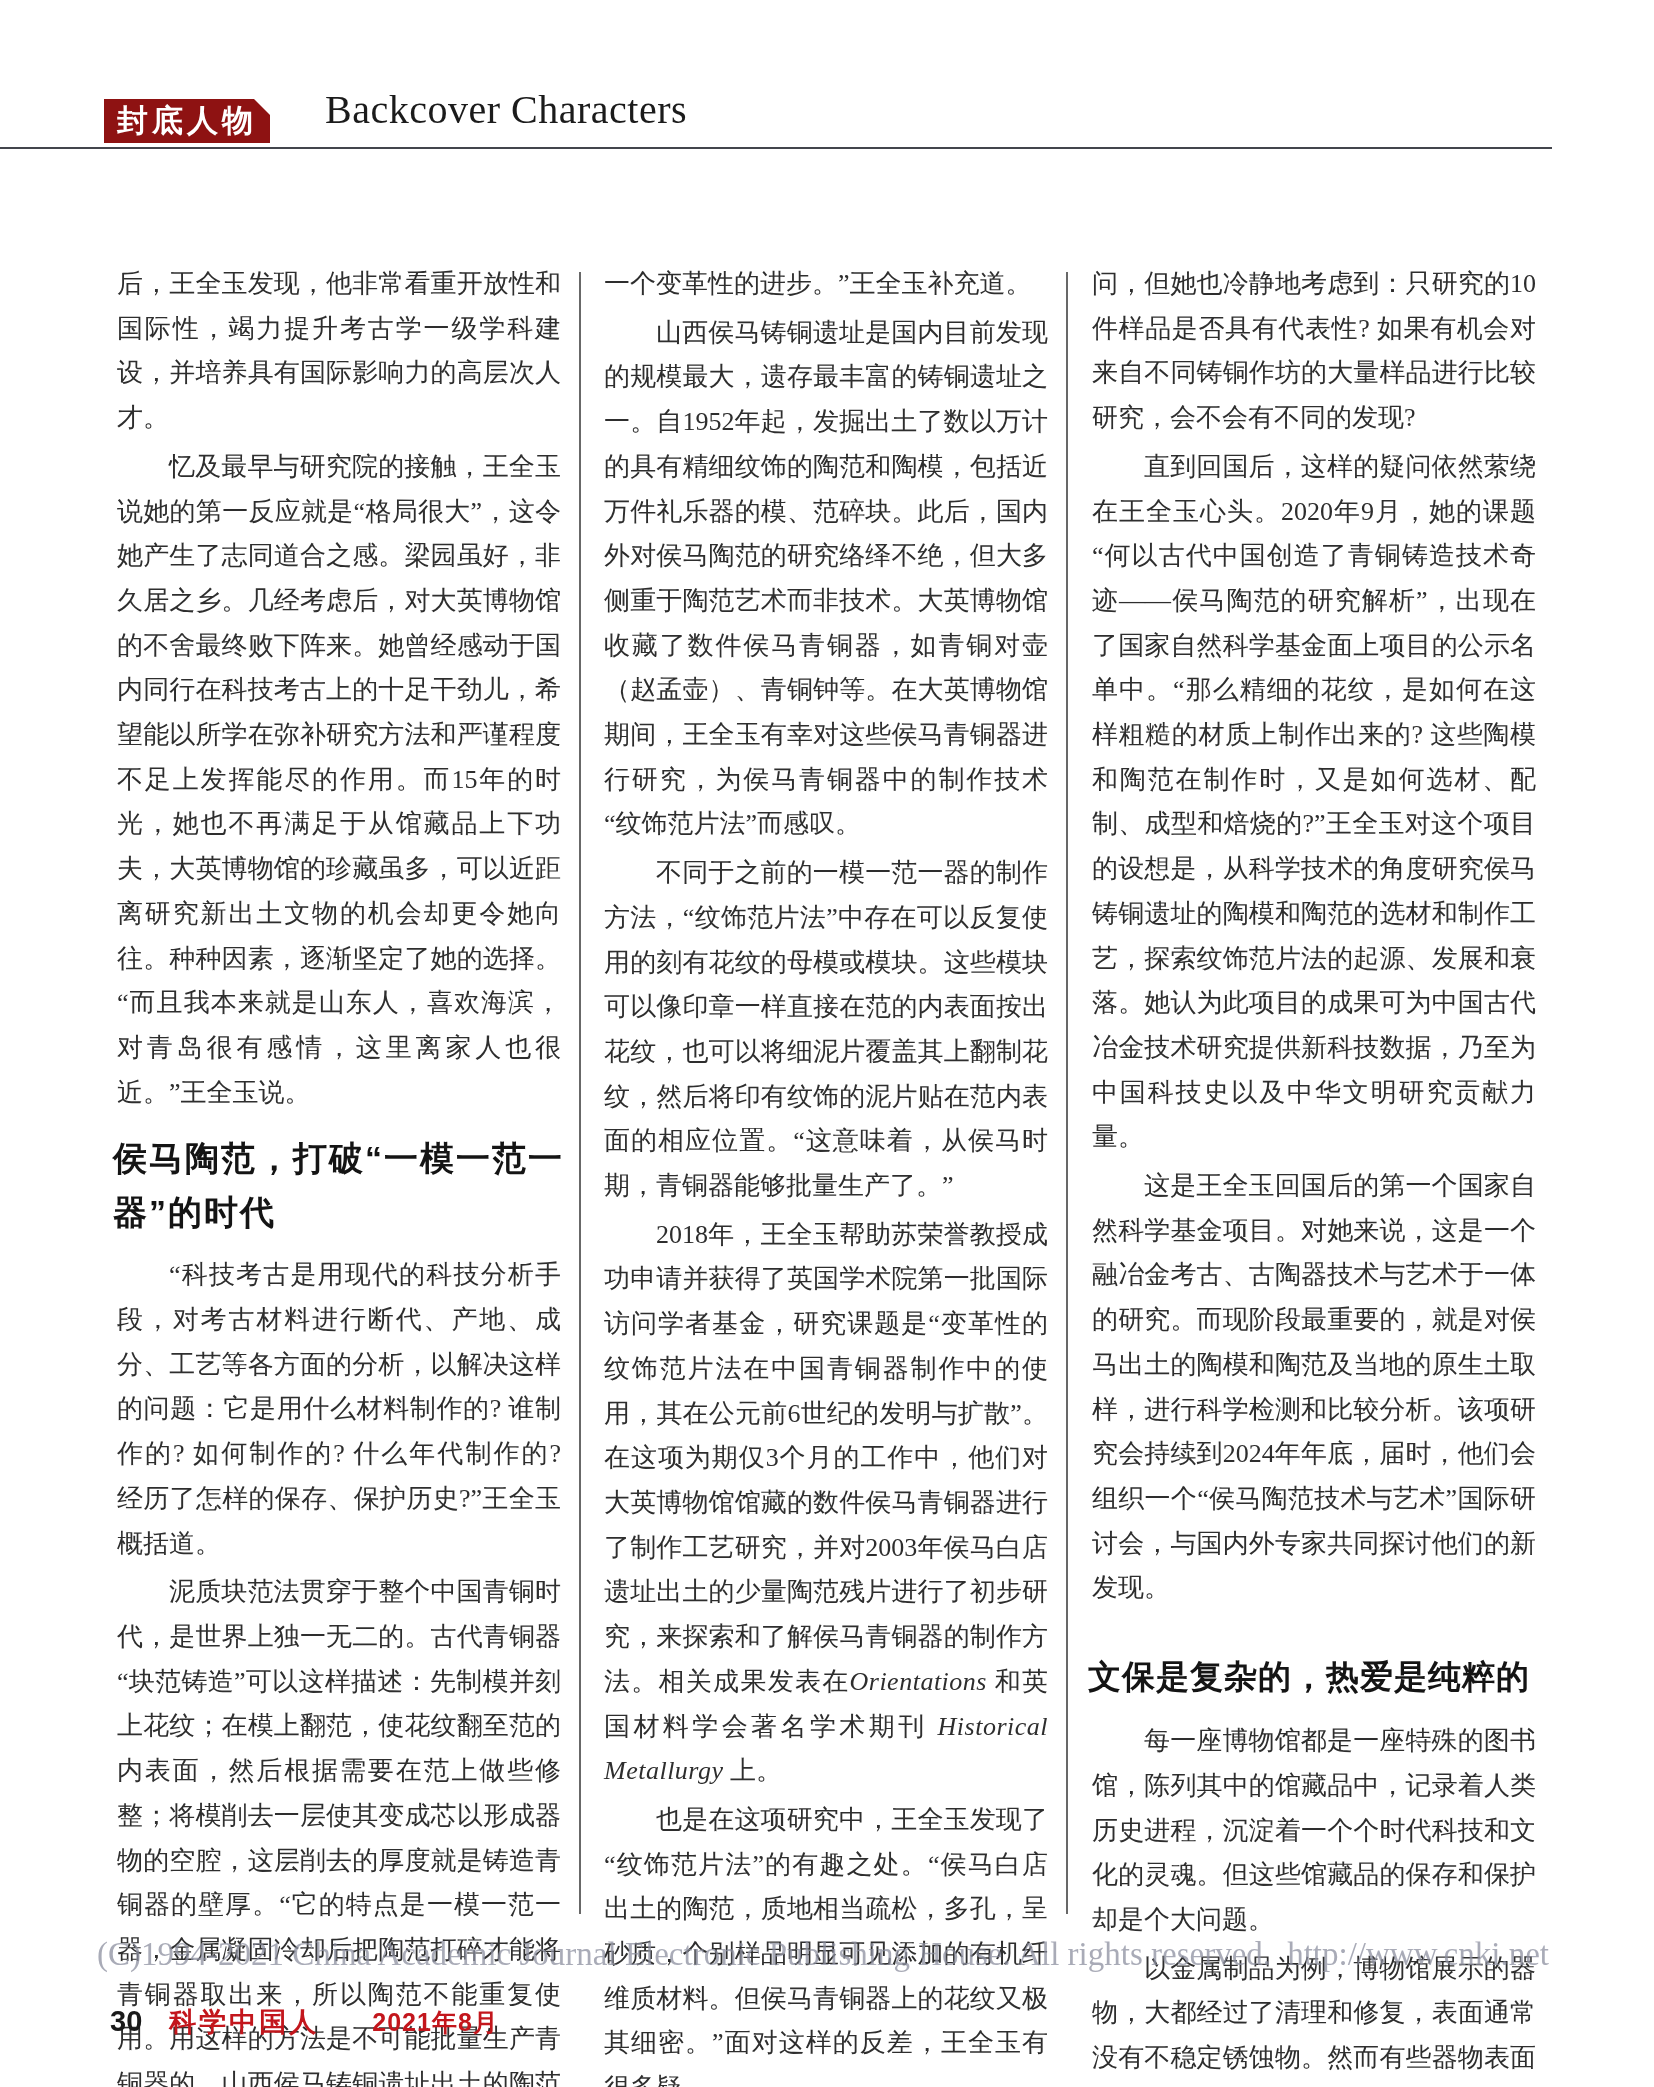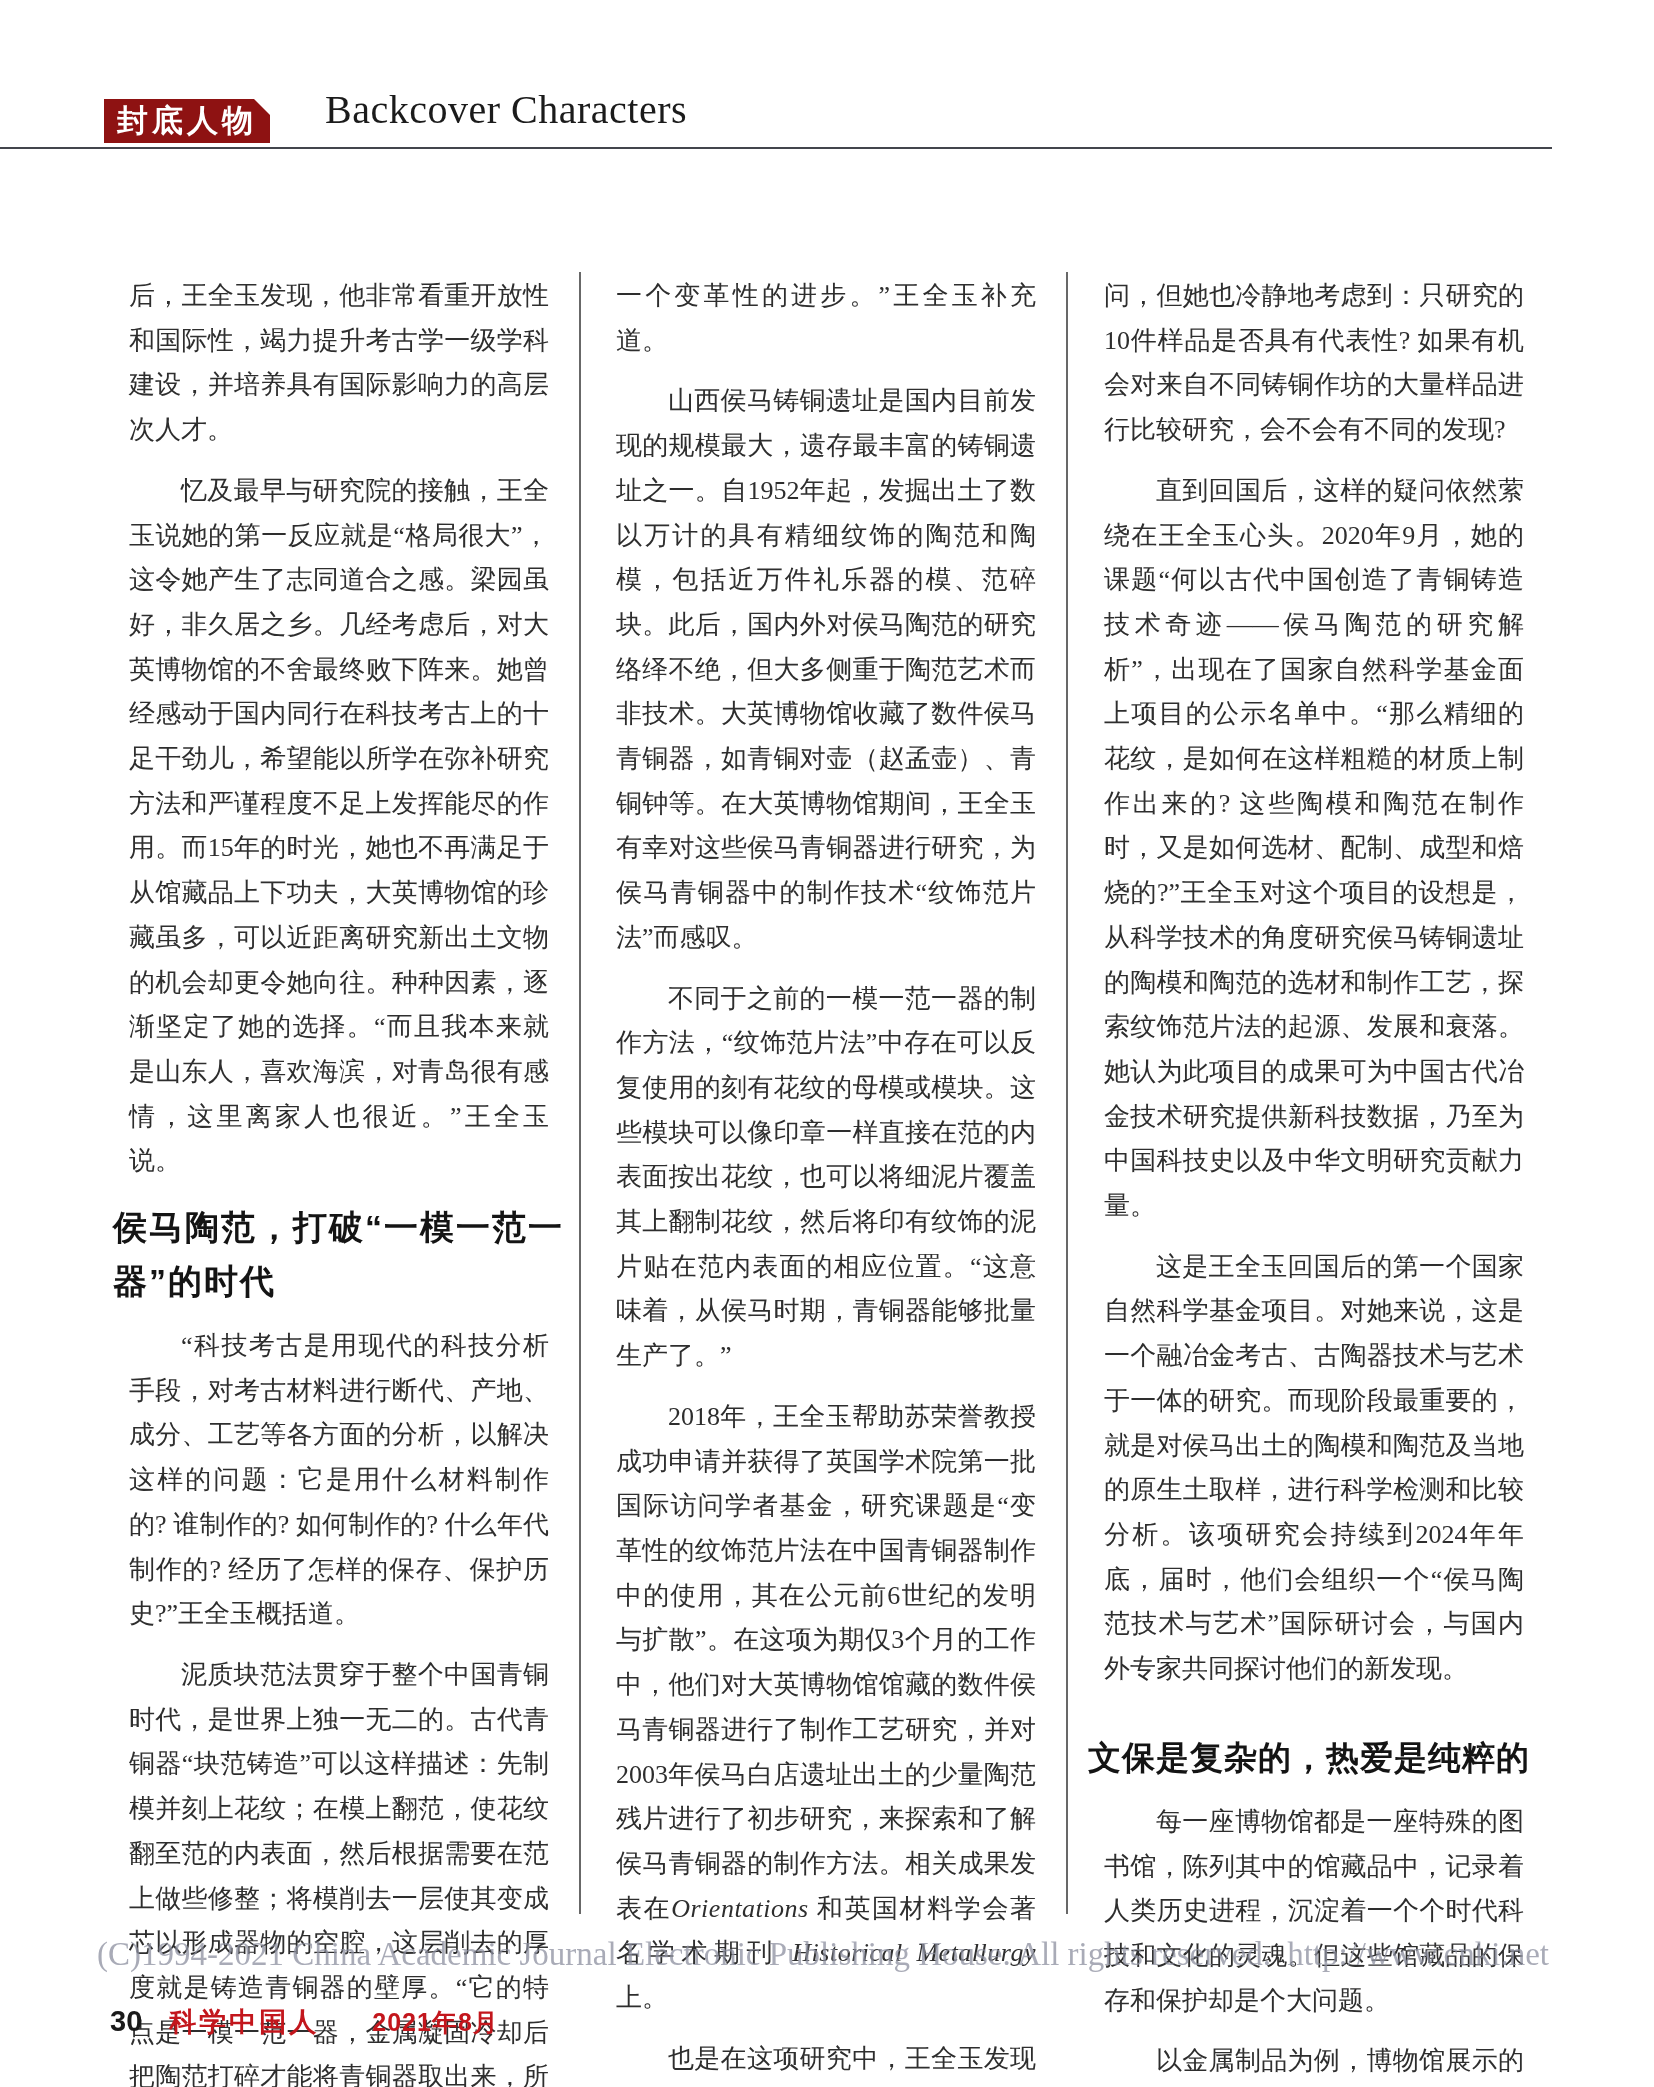--- a/index.html
+++ b/index.html
@@ -45,21 +45,21 @@
 
   
   .col{
     position:absolute;top:258px;width:452px;
     font-size:26px;line-height:44.7px;color:#2e2e2e;
     text-align:justify;text-justify:inter-ideograph;
   }
   #col1{left:113px;}
   #col2{left:600px;}
   #col3{left:1088px;}
-  .col p{margin:16px;}
+  .col p{margin:4px;}
   .col p.indent{text-indent:2em;}
   .col i{font-style:italic;letter-spacing:.5px;}
 
   .sec-heading{
     font-family:"Liberation Sans","DejaVu Sans",sans-serif;
     font-weight:700;color:#141414;
     font-size:34px;line-height:54px;
     margin:16px 0 14px 0;letter-spacing:2px;
     text-align:left;
   }

